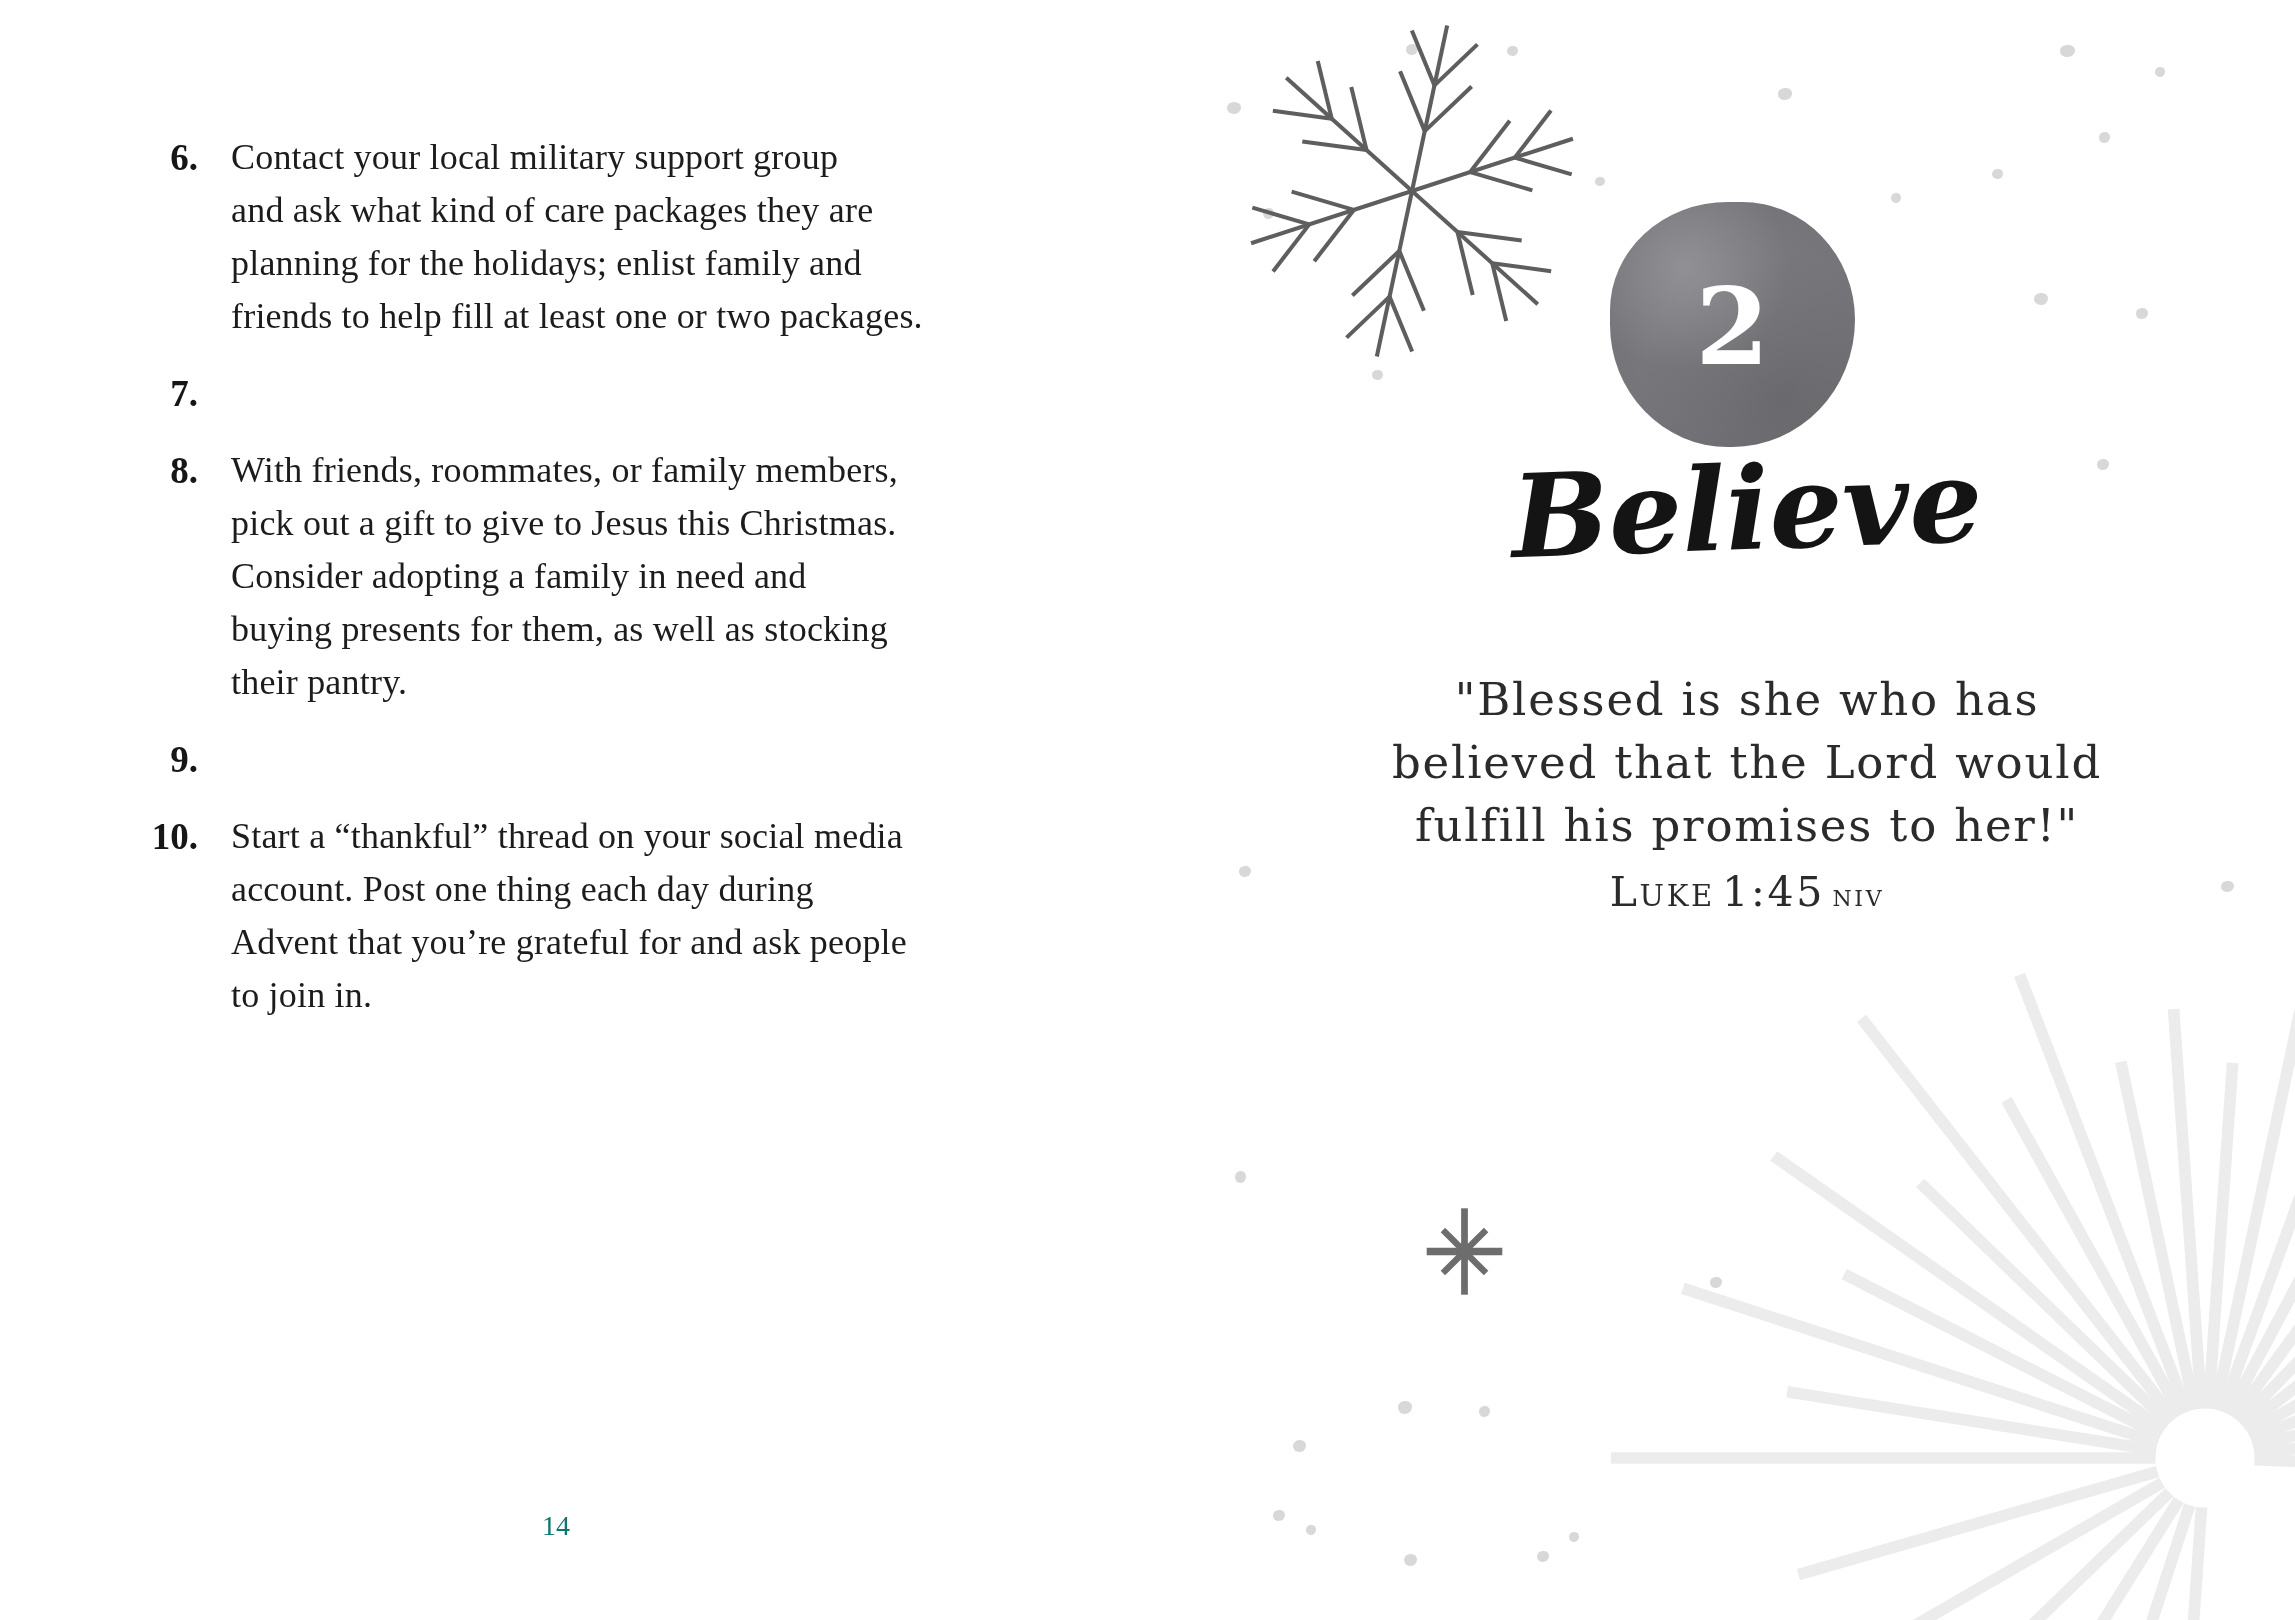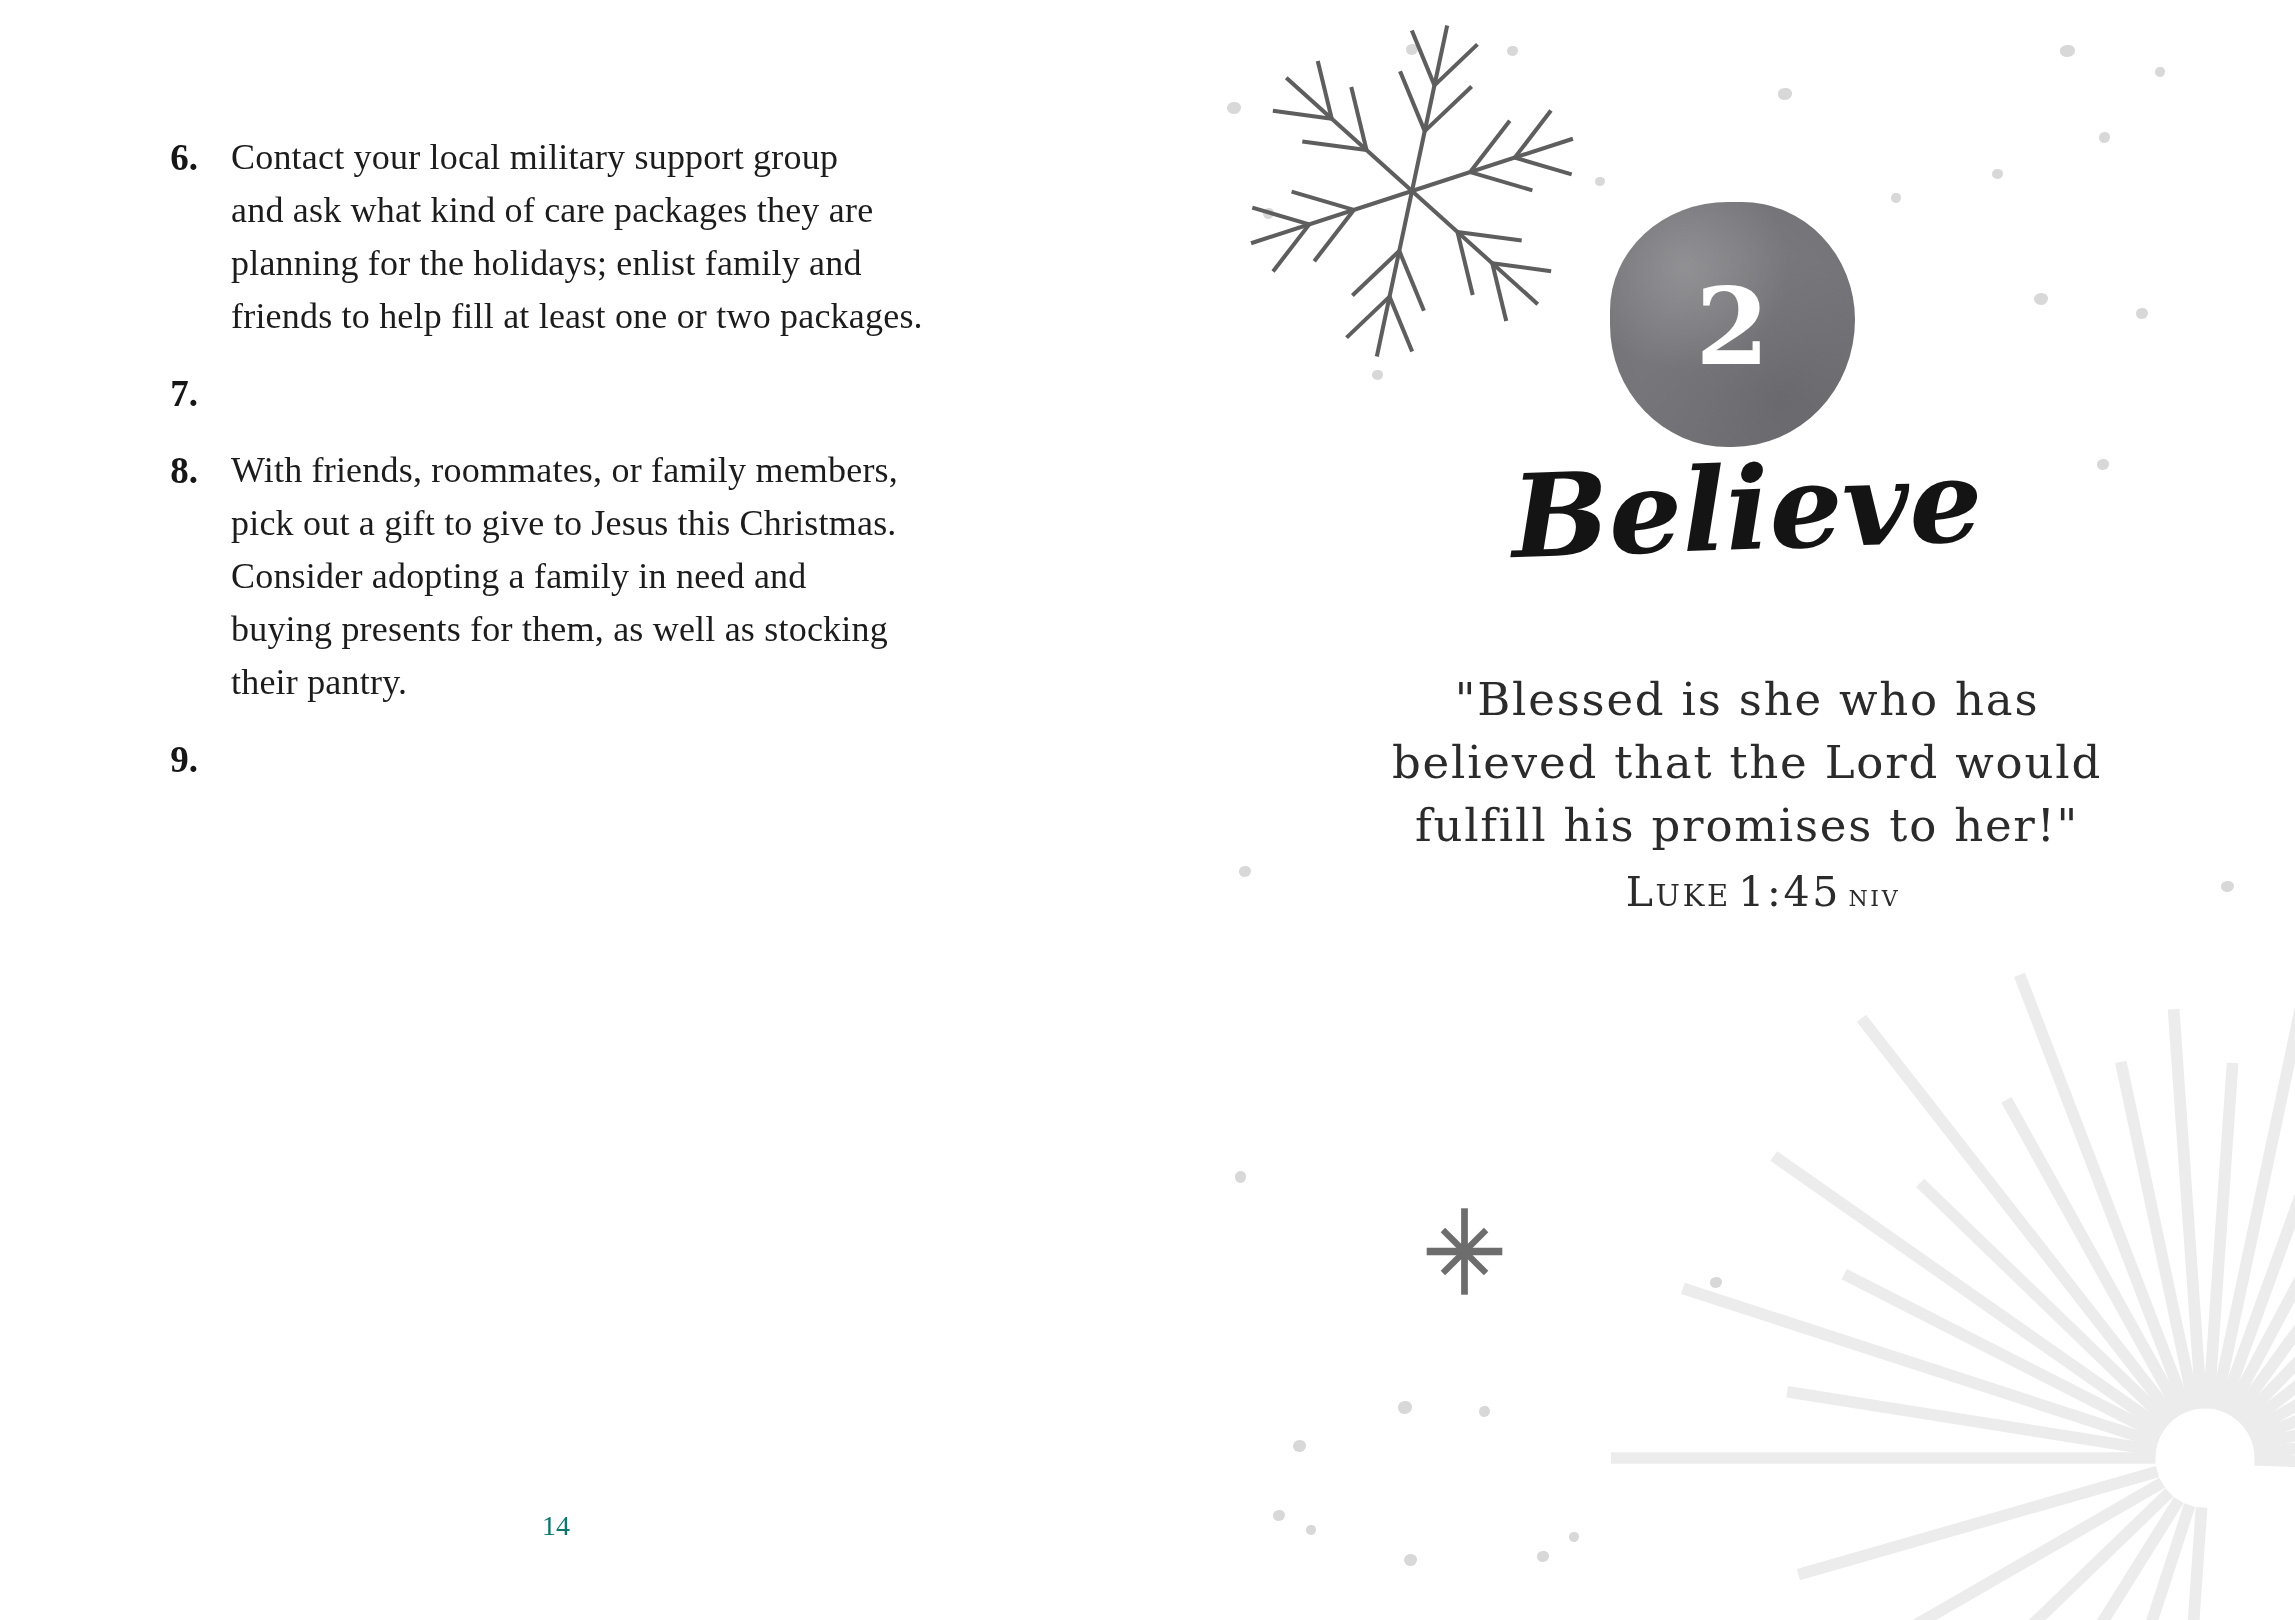--- a/index.html
+++ b/index.html
@@ -54,21 +54,21 @@
     font-size:115px;line-height:1.25;color:#141414;
     transform:rotate(-2deg);
   }
   .verse{
     position:absolute;left:149px;top:668px;width:900px;text-align:center;
     font-family:"DejaVu Serif", serif;
     font-size:45px;line-height:63px;letter-spacing:1.8px;color:#2b2b2b;
     white-space:pre-line;
   }
   .reference{
-    position:absolute;left:165px;top:868px;width:900px;text-align:center;
+    position:absolute;left:149px;top:868px;width:900px;text-align:center;
     font-family:"DejaVu Serif", serif;color:#2b2b2b;letter-spacing:2.7px;
   }
   .ref-book{font-variant:small-caps;font-size:41px;}
   .ref-num{font-size:41px;}
   .ref-trans{font-variant:small-caps;font-size:32px;}
   .asterisk{position:absolute;left:267px;top:1202px;}
 </style>
 </head>
 <body>
 
@@ -152,20 +152,27 @@
           <div class="num">8.</div>
           <div class="item-text">With friends, roommates, or family members,
 pick out a gift to give to Jesus this Christmas.
 Consider adopting a family in need and
 buying presents for them, as well as stocking
 their pantry.</div>
         </div>
         <div class="list-item">
           <div class="num">9.</div>
         </div>
+        <div class="list-item">
+          <div class="num">10.</div>
+          <div class="item-text">Start a “thankful” thread on your social media
+account. Post one thing each day during
+Advent that you’re grateful for and ask people
+to join in.</div>
+        </div>
       </div>
     <div class="page-num">14</div>
   </div>
 
   <div class="right-page">
     <svg class="snowflake" id="snowflake" width="360" height="360" viewBox="0 0 400 400">
         <line x1="200" y1="200" x2="239.08739787373878" y2="16.10825106204456" stroke="#5e5e5e" stroke-width="4.5"></line>
         <line x1="214.13799497560765" y1="133.4859631501012" x2="186.72710844023229" y2="66.90786390309074" stroke="#5e5e5e" stroke-width="4.5"></line>
         <line x1="214.13799497560765" y1="133.4859631501012" x2="266.2588384500531" y2="83.81285497764677" stroke="#5e5e5e" stroke-width="4.5"></line>
         <line x1="224.94940289813113" y1="82.62228791194333" x2="199.82275690737038" y2="21.59236360218373" stroke="#5e5e5e" stroke-width="4.5"></line>

